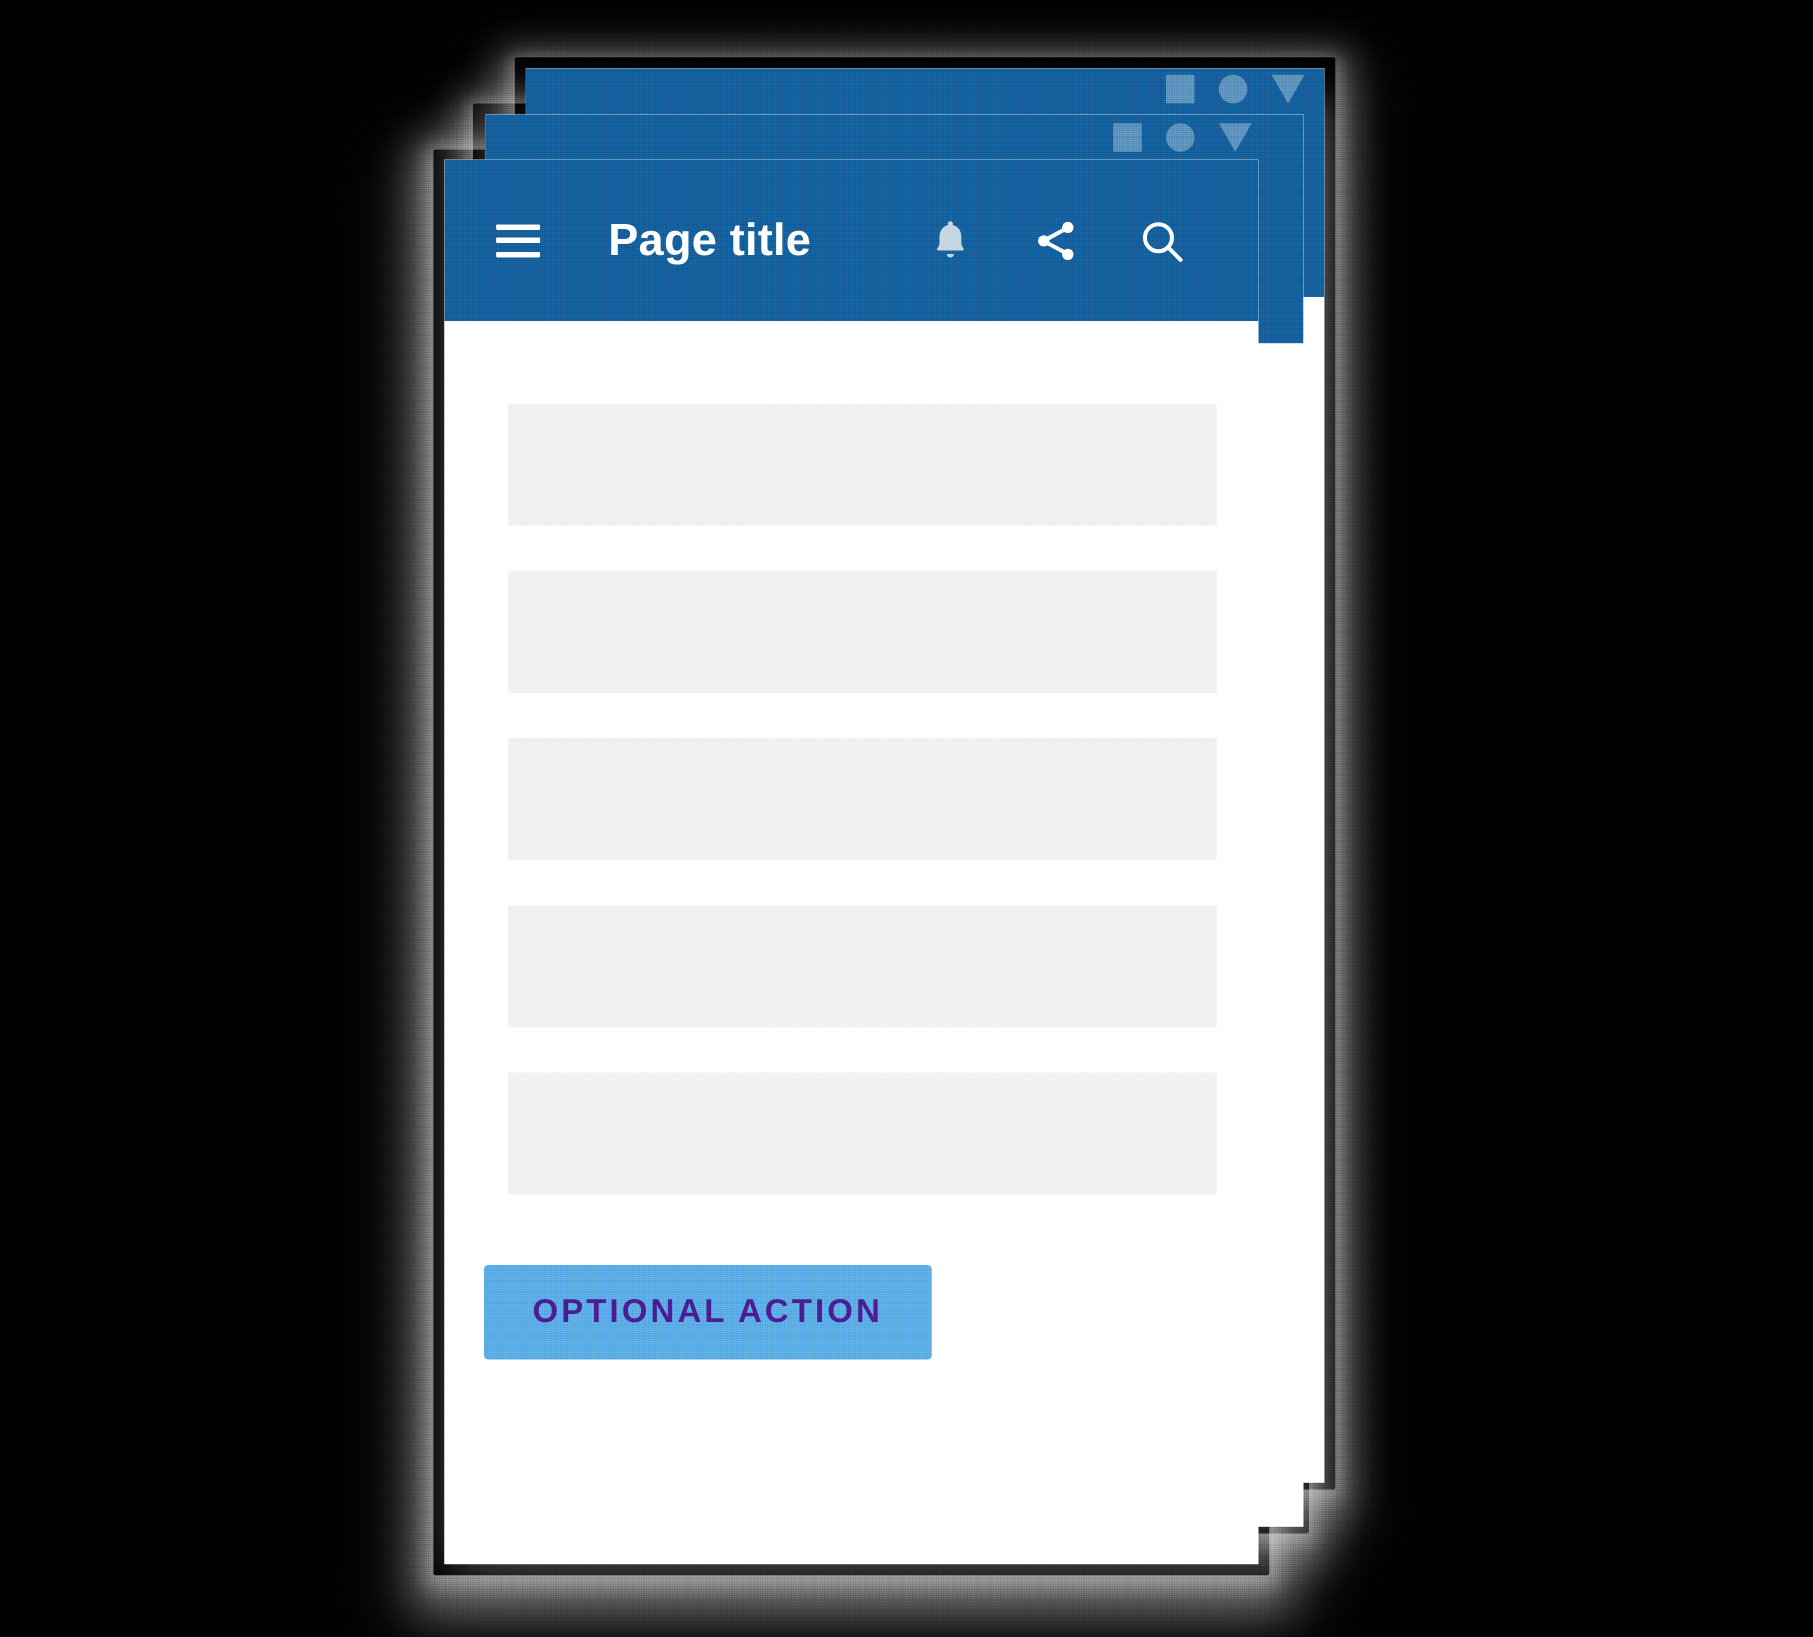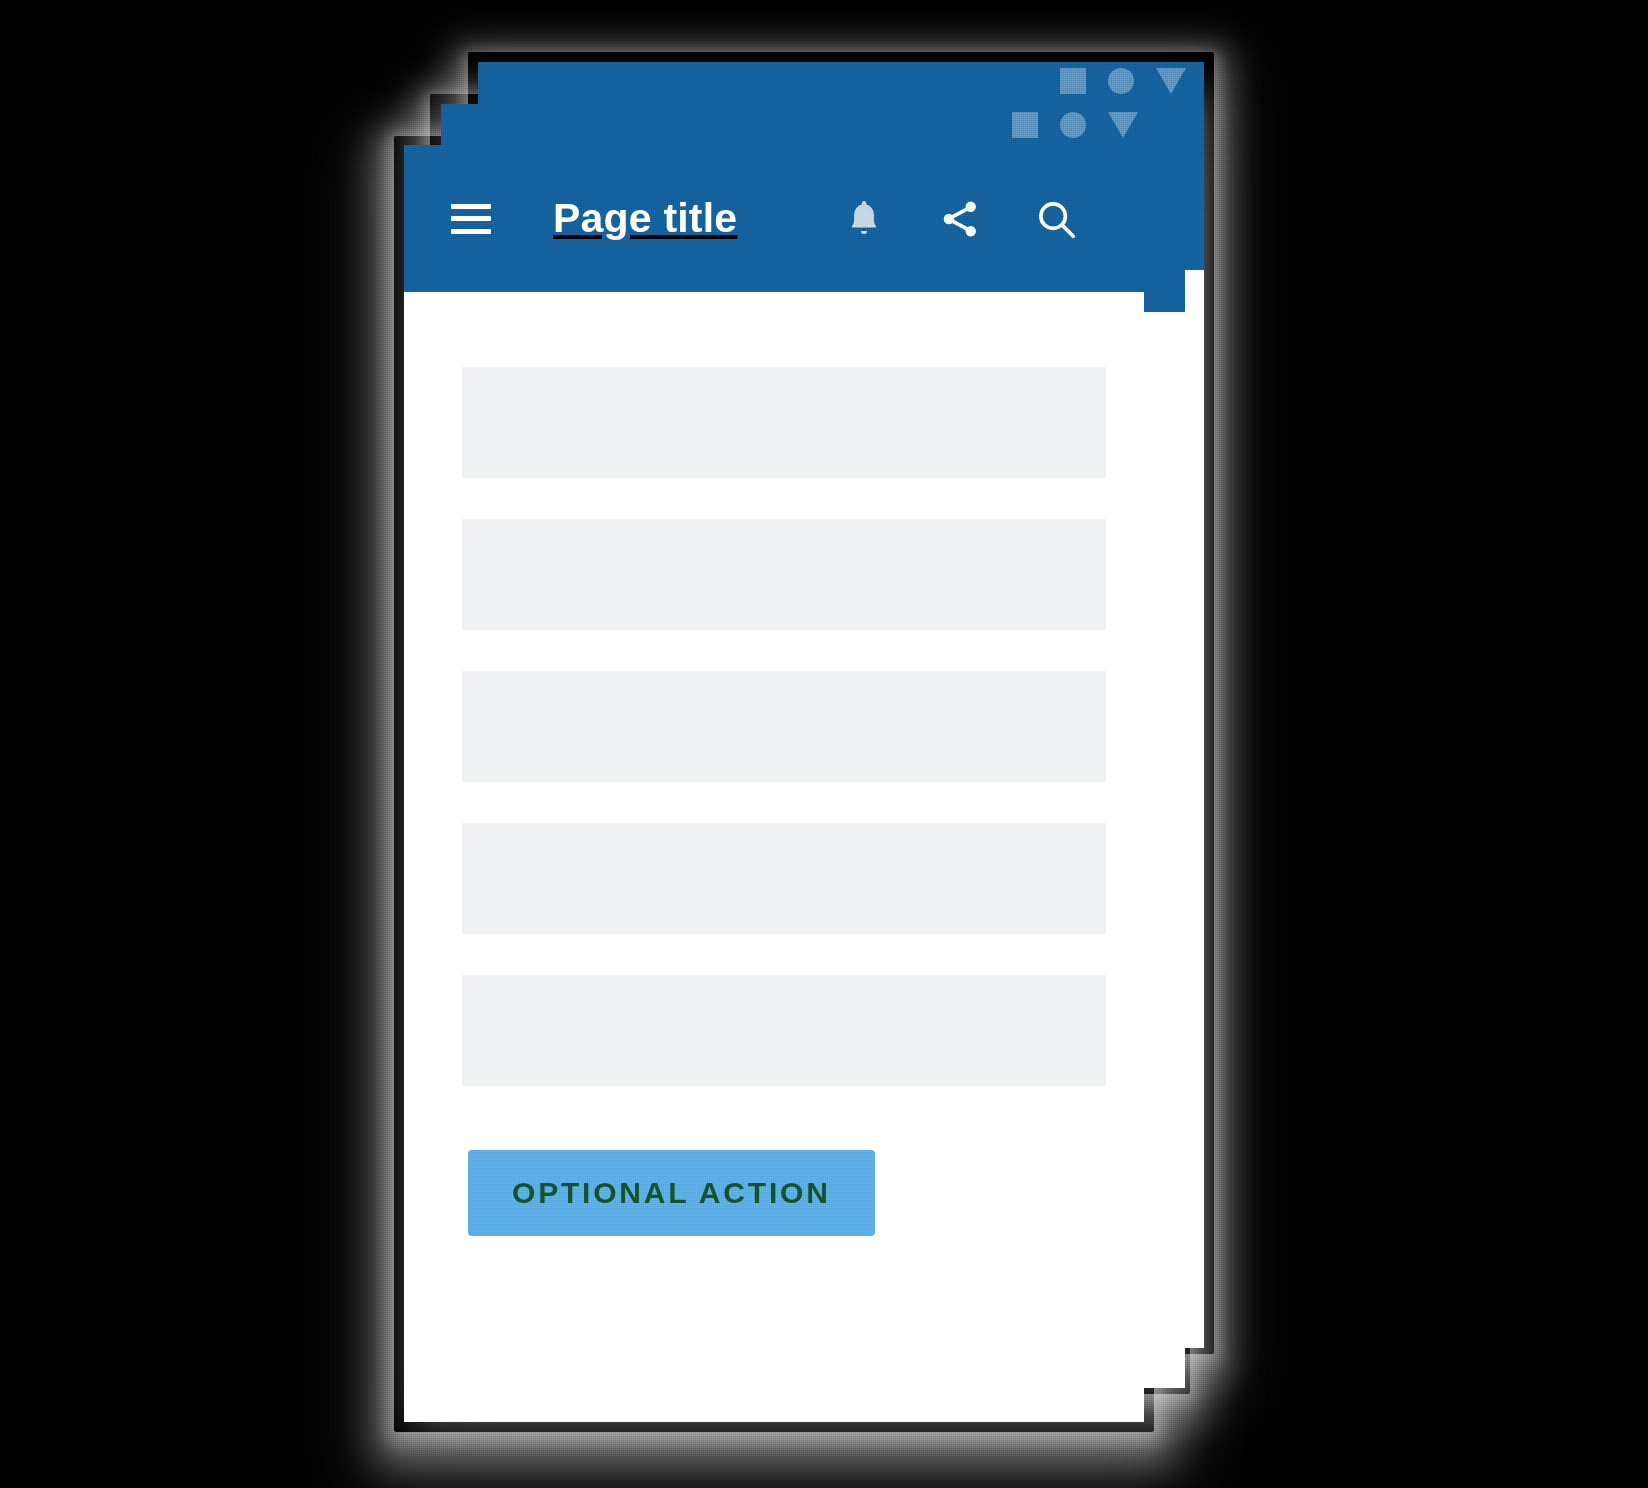--- a/index.html
+++ b/index.html
@@ -48,36 +48,36 @@
   
   .shapes{position:absolute;pointer-events:none;}
   .shapes .row{position:absolute;display:flex;gap:22px;align-items:center;}
   .sq{width:26px;height:26px;background:#5E94BE;}
   .ci{width:26px;height:26px;border-radius:50%;background:#5E94BE;}
   .tri{width:0;height:0;border-left:15px solid transparent;border-right:15px solid transparent;
        border-top:26px solid #5E94BE;}
 
   
   .appbar{position:absolute;left:0;top:0;width:100%;height:147px;background:#15619E;
-          display:flex;align-items:center;text-decoration:underline;}
+          display:flex;align-items:center;}
   .hamburger{width:40px;height:30px;margin-left:47px;display:flex;flex-direction:column;
              justify-content:space-between;cursor:pointer;}
   .hamburger span{display:block;height:5px;background:#fff;border-radius:1px;}
   .page-title{color:#ffffff;font-size:41px;font-weight:700;margin-left:62px;letter-spacing:.2px;
               white-space:nowrap;}
   .bar-actions{margin-left:auto;display:flex;align-items:center;gap:44px;margin-right:62px;}
   .icon-btn{width:52px;height:52px;display:flex;align-items:center;justify-content:center;cursor:pointer;}
 
   
   .content{position:absolute;left:0;top:147px;right:0;bottom:0;background:#fff;padding-top:75px;}
   .ph{height:111px;background:#F0F1F3;margin:0 38px 41px 58px;}
   .action-wrap{margin-top:64px;padding-left:36px;}
-  .action-btn{display:inline-block;background:#5CAEE5;color:#14532d;border:0;border-radius:4px;
+  .action-btn{display:inline-block;background:#5CAEE5;color:#4c1d95;border:0;border-radius:4px;
               padding:0 44px;height:86px;line-height:86px;font-size:30px;font-weight:700;
-              letter-spacing:2.8px;cursor:pointer;font-family:"Liberation Sans",sans-serif;margin-left:28px;}
+              letter-spacing:2.8px;cursor:pointer;font-family:"Liberation Sans",sans-serif;}
 </style>
 </head>
 <body>
 
 <div class="stage">
 
   <div class="shadow sh-back"></div>
   <div class="shadow sh-mid"></div>
   <div class="shadow sh-front"></div>
 

